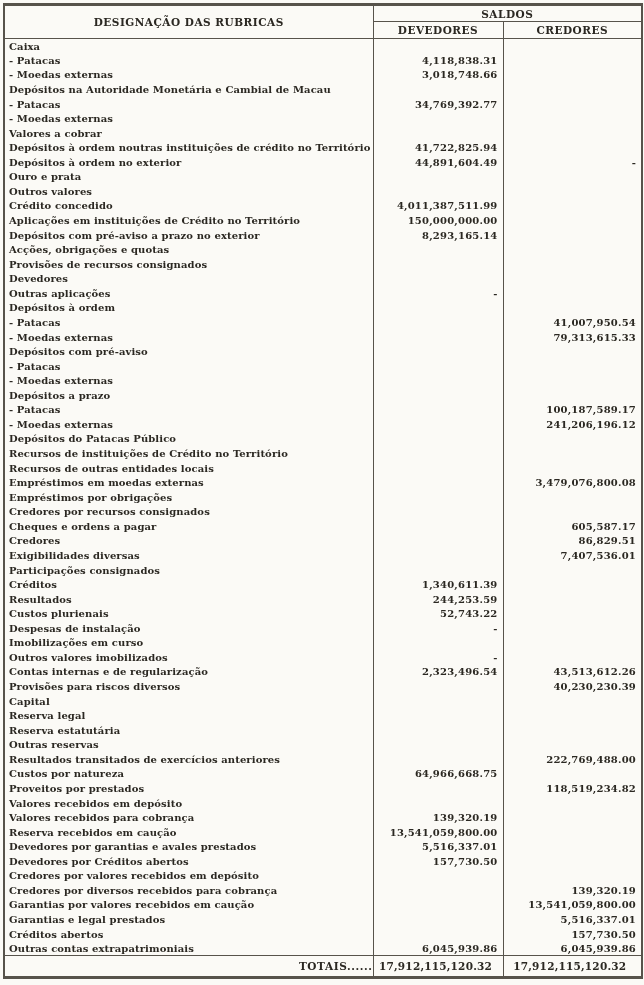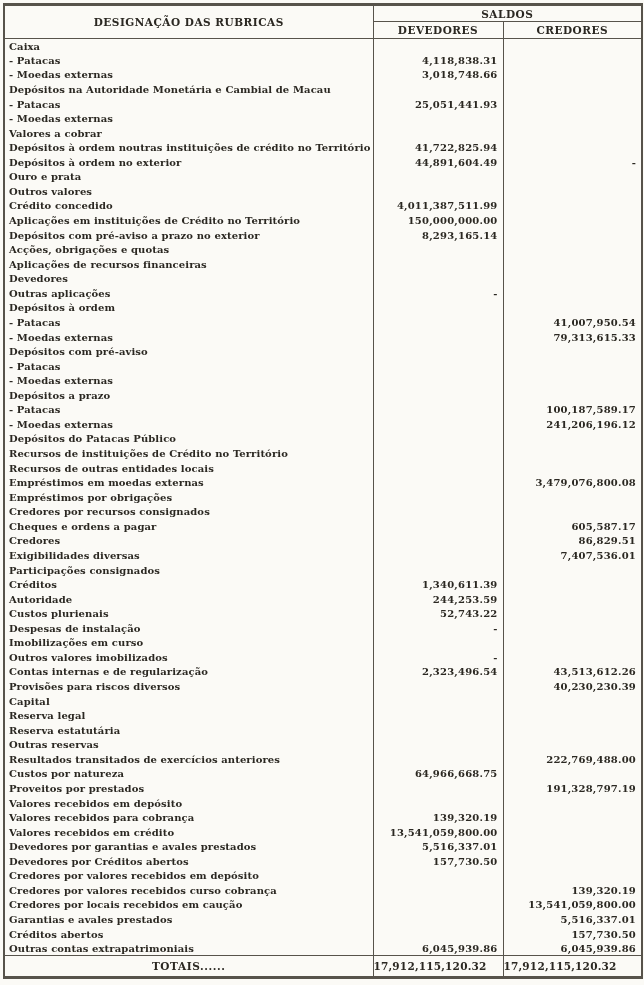--- a/index.html
+++ b/index.html
@@ -48,22 +48,22 @@
   td.lbl  { padding-left: 4px;  text-align: left; letter-spacing: 0.1px; }
   td.num  { padding-right: 5px; text-align: right; letter-spacing: 0.2px; }
 
   tfoot td {
     font-size: 10.5px;
     height: 22px;
     vertical-align: middle;
     border: 1.6px solid #57534b;
     border-bottom-width: 2px;
   }
-  tfoot td.tlabel { text-align: center; letter-spacing: 0.6px; margin-top: 20px; }
-  tfoot td.num    { padding-right: 5px; text-align: left; }
+  tfoot td.tlabel { text-align: right; letter-spacing: 0.6px; margin-top: 20px; }
+  tfoot td.num    { padding-right: 5px; text-align: center; }
 </style>
 </head>
 <body>
 
 <div class="sheet">
   <table class="balance">
     <colgroup>
       <col class="c-label">
       <col class="c-dev">
       <col class="c-cred">
@@ -98,21 +98,21 @@
   </tr>
 
   <tr>
     <td class="lbl">Depósitos na Autoridade Monetária e Cambial de Macau</td>
     <td class="num"></td>
     <td class="num"></td>
   </tr>
 
   <tr>
     <td class="lbl">- Patacas</td>
-    <td class="num">25,051,441.93</td>
+    <td class="num">34,769,392.77</td>
     <td class="num"></td>
   </tr>
 
   <tr>
     <td class="lbl">- Moedas externas</td>
     <td class="num"></td>
     <td class="num"></td>
   </tr>
 
   <tr>
@@ -163,21 +163,21 @@
     <td class="num"></td>
   </tr>
 
   <tr>
     <td class="lbl">Acções, obrigações e quotas</td>
     <td class="num"></td>
     <td class="num"></td>
   </tr>
 
   <tr>
-    <td class="lbl">Aplicações de recursos financeiras</td>
+    <td class="lbl">Provisões de recursos consignados</td>
     <td class="num"></td>
     <td class="num"></td>
   </tr>
 
   <tr>
     <td class="lbl">Devedores</td>
     <td class="num"></td>
     <td class="num"></td>
   </tr>
 
@@ -301,21 +301,21 @@
     <td class="num"></td>
   </tr>
 
   <tr>
     <td class="lbl">Créditos</td>
     <td class="num">1,340,611.39</td>
     <td class="num"></td>
   </tr>
 
   <tr>
-    <td class="lbl">Autoridade</td>
+    <td class="lbl">Resultados</td>
     <td class="num">244,253.59</td>
     <td class="num"></td>
   </tr>
 
   <tr>
     <td class="lbl">Custos plurienais</td>
     <td class="num">52,743.22</td>
     <td class="num"></td>
   </tr>
 
@@ -381,37 +381,37 @@
 
   <tr>
     <td class="lbl">Custos por natureza</td>
     <td class="num">64,966,668.75</td>
     <td class="num"></td>
   </tr>
 
   <tr>
     <td class="lbl">Proveitos por prestados</td>
     <td class="num"></td>
-    <td class="num">191,328,797.19</td>
+    <td class="num">118,519,234.82</td>
   </tr>
 
   <tr>
     <td class="lbl">Valores recebidos em depósito</td>
     <td class="num"></td>
     <td class="num"></td>
   </tr>
 
   <tr>
     <td class="lbl">Valores recebidos para cobrança</td>
     <td class="num">139,320.19</td>
     <td class="num"></td>
   </tr>
 
   <tr>
-    <td class="lbl">Valores recebidos em crédito</td>
+    <td class="lbl">Reserva recebidos em caução</td>
     <td class="num">13,541,059,800.00</td>
     <td class="num"></td>
   </tr>
 
   <tr>
     <td class="lbl">Devedores por garantias e avales prestados</td>
     <td class="num">5,516,337.01</td>
     <td class="num"></td>
   </tr>
 
@@ -421,33 +421,33 @@
     <td class="num"></td>
   </tr>
 
   <tr>
     <td class="lbl">Credores por valores recebidos em depósito</td>
     <td class="num"></td>
     <td class="num"></td>
   </tr>
 
   <tr>
-    <td class="lbl">Credores por valores recebidos curso cobrança</td>
+    <td class="lbl">Credores por diversos recebidos para cobrança</td>
     <td class="num"></td>
     <td class="num">139,320.19</td>
   </tr>
 
   <tr>
-    <td class="lbl">Credores por locais recebidos em caução</td>
+    <td class="lbl">Garantias por valores recebidos em caução</td>
     <td class="num"></td>
     <td class="num">13,541,059,800.00</td>
   </tr>
 
   <tr>
-    <td class="lbl">Garantias e avales prestados</td>
+    <td class="lbl">Garantias e legal prestados</td>
     <td class="num"></td>
     <td class="num">5,516,337.01</td>
   </tr>
 
   <tr>
     <td class="lbl">Créditos abertos</td>
     <td class="num"></td>
     <td class="num">157,730.50</td>
   </tr>
 

